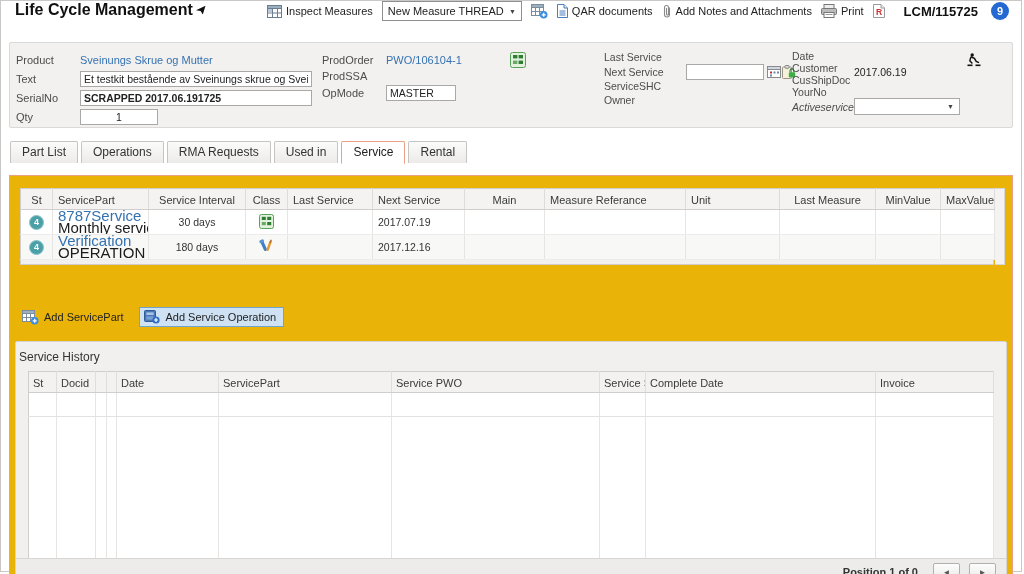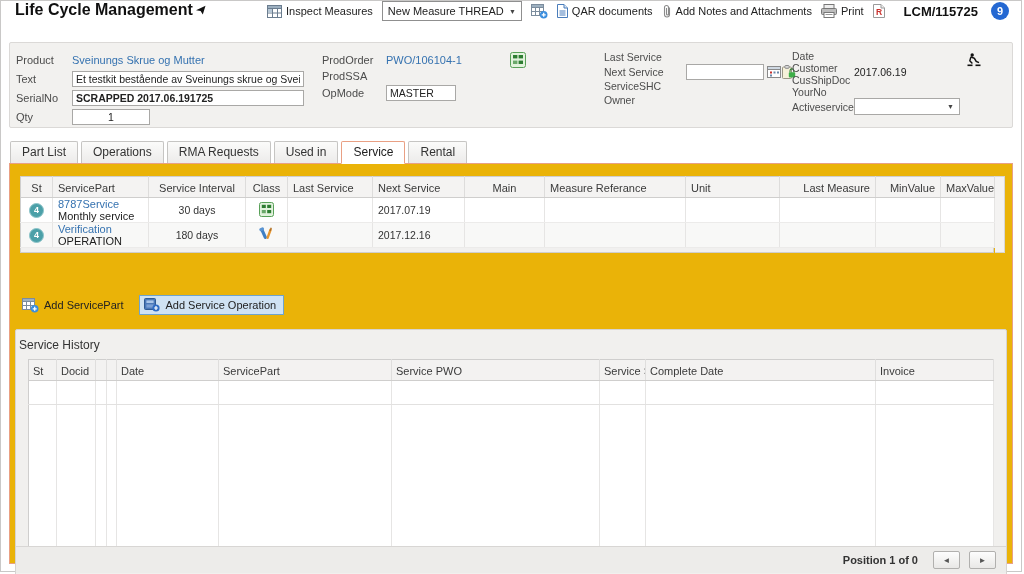--- a/index.html
+++ b/index.html
@@ -25,59 +25,59 @@
 
   
   .form-panel { margin:3px 8px 0; height:86px; background:#f2f1ef; border:1px solid #dbd9d7; border-radius:2px;
     display:flex; padding:7px 8px 0 6px; position:relative; font-size:11px; color:#4c4c4c; }
   .fcol { display:flex; flex-direction:column; }
   .fcol1 { width:306px; } .fcol2 { width:282px; } .fcol3 { width:188px; } .fcol4 { width:205px; }
   .frow { display:flex; align-items:center; height:19px; }
   .fcol3 .frow { height:13.5px; font-size:10.5px; }
   .fcol4 .frow { height:12px; font-size:10.5px; }
   .flabel { flex:0 0 auto; }
-  .fcol1 .flabel { width:56px; } .fcol2 .flabel { width:64px; } .fcol3 .flabel { width:82px; } .fcol4 .flabel { width:62px; }
+  .fcol1 .flabel { width:64px; } .fcol2 .flabel { width:64px; } .fcol3 .flabel { width:82px; } .fcol4 .flabel { width:62px; }
   .link { color:#3572b0; text-decoration:none; cursor:pointer; }
   input.fld { height:16px; border:1px solid #a9a8a6; background:#fff; font-family:inherit;
     font-size:10.5px; color:#222; padding:0 3px; }
   .text-input { width:232px; }
   .serial-input { width:232px; height:17px; font-weight:bold; font-size:11px; }
   .qty-input { width:78px; text-align:center; }
   .opmode-input { width:70px; font-weight:normal; color:#333; }
   .rfid-input { width:102px; }
   .nextsvc-input { width:78px; height:14px; }
   .mini-select { width:106px; height:17px; border:1px solid #a9a8a6; background:#fff;
     display:flex; align-items:center; justify-content:flex-end; padding:0 5px; }
   .mini-select .arrow { font-size:7px; color:#444; }
   .icon-gap { display:inline-flex; align-items:center; gap:3px; margin-left:6px; }
   .figure-btn { position:absolute; right:30px; top:10px; cursor:pointer; }
 
   
-  .tabs { margin:13px 8px 0; display:flex; gap:3px; position:relative; z-index:2; padding-left:1px; }
+  .tabs { margin:13px 8px 12px; display:flex; gap:3px; position:relative; z-index:2; padding-left:1px; }
   .tab { font-size:12px; color:#333; padding:3px 11px 4px; background:linear-gradient(#fbfbfa,#ecebea);
     border:1px solid #c6c5c3; border-bottom:none; border-radius:2px 2px 0 0; cursor:pointer; }
   .tab.active { background:#fff; border:1px solid #e9a084; border-bottom:1px solid #fff;
     margin-bottom:-1px; position:relative; z-index:3; color:#222; }
 
   
   .panel { margin:0 8px; border:1px solid #e9a084; background:#eab308; height:401px; padding-top:12px; position:relative; }
 
   
   .svc-wrap { margin-left:10px; display:flex; align-items:stretch; }
   table { border-collapse:collapse; table-layout:fixed; font-size:11px; color:#333; }
   .svc-table { width:974px; border:1px solid #cfcecd; background:#fff; }
   .svc-table th { background:#f4f3f2; font-weight:normal; text-align:left; font-size:11px; color:#3a3a3a;
     padding:4px 5px 3px; border-right:1px solid #dddcdb; border-bottom:1px solid #cfcecd; height:21px;
     overflow:hidden; white-space:nowrap; }
   .svc-table td { border-right:1px solid #e6e5e4; border-bottom:1px solid #ecebea; padding:1px 5px;
     height:21px; vertical-align:middle; overflow:hidden; white-space:nowrap; }
   .svc-table th.c, .svc-table td.c { text-align:center; }
-  .svc-table th.r, .svc-table td.r { text-align:right; }
+  .svc-table th.r, .svc-table td.r { text-align:center; }
   .svc-table tr.alt td { background:#f8f8f7; }
-  .part-cell { line-height:10.5px; font-size:11px; }
+  .part-cell { line-height:10.5px; font-size:15px; }
   .part-cell .link { display:block; margin-bottom:1px; }
   .part-sub { color:#1c1c1c; }
   .cell-sm { font-size:10.5px; }
   .st-badge { width:15px; height:15px; border-radius:50%; background:#4ba0a8; border:1px solid #8cc4c9;
     color:#fff; font-size:9px; font-weight:bold; display:flex; align-items:center; justify-content:center; margin:0 auto; }
   .svc-scroll { width:10px; background:#f4f3f2; border:1px solid #d8d7d5; border-left:none; }
   .svc-footer { height:5px; background:#f1f0ef; border-top:1px solid #e0dfde; }
 
   
   .actions { margin:42px 0 0 12px; display:flex; align-items:center; gap:16px; font-size:11px; color:#222; }
@@ -272,21 +272,21 @@
       </div>
       <div class="frow">
           <span class="flabel">Customer</span>
         </div>
       <div class="frow">
           <span class="flabel">CusShipDoc</span>
         </div>
       <div class="frow">
           <span class="flabel">YourNo</span>
         </div>
-      <div class="frow" style="height:17px;">
+      <div class="frow" style="height:17px;font-style:italic;">
         <span class="flabel">Activeservice</span>
         <div class="mini-select">
           <span class="arrow">▼</span>
         </div>
       </div>
     </div>
     <span class="figure-btn">
       <svg width="16" height="14" viewBox="0 0 16 14">
           <circle cx="6.2" cy="2" r="1.7" fill="#111"></circle>
           <path d="M4.6 3.8 L8.4 5.4 L10.2 8.4 L13 9.6" stroke="#111" stroke-width="1.5" fill="none"></path>

